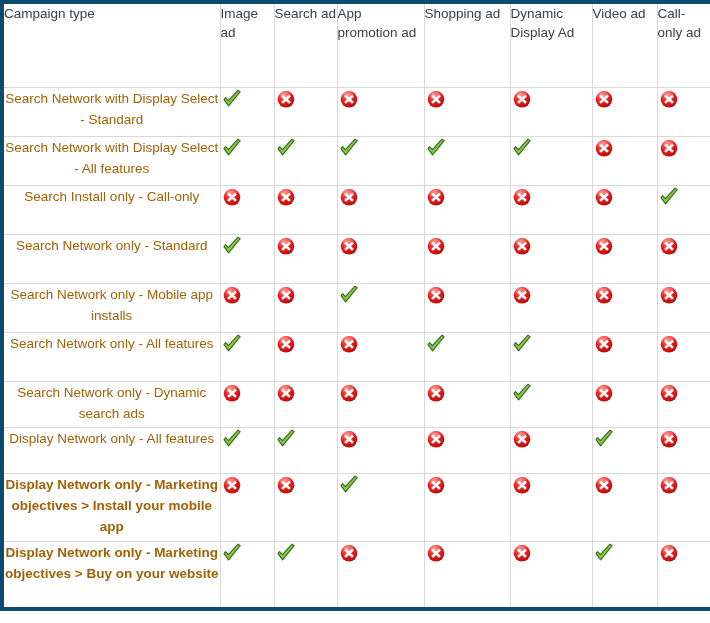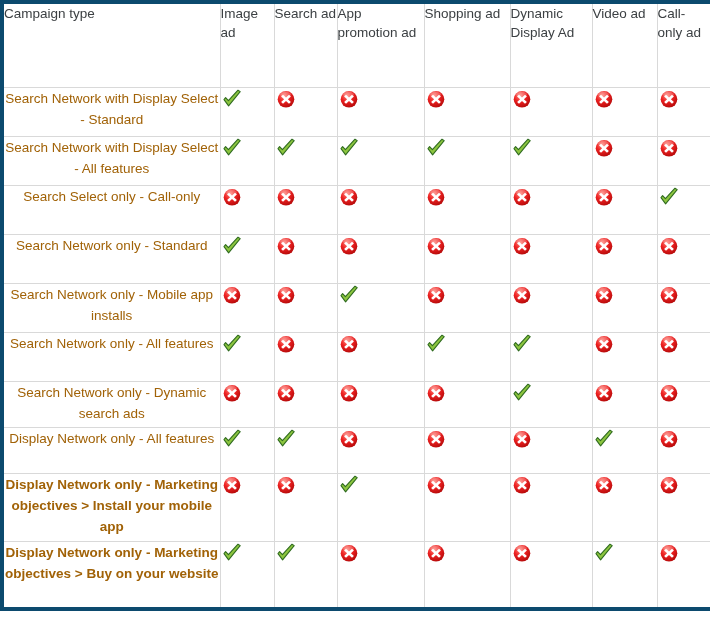--- a/index.html
+++ b/index.html
@@ -219,21 +219,21 @@
                   <stop offset="45%" stop-color="#ee2222"></stop>
                   <stop offset="100%" stop-color="#b00808"></stop>
                 </radialGradient>
               </defs>
               <circle cx="11" cy="11.3" r="8.3" fill="url(#xg)"></circle>
               <ellipse cx="10.6" cy="6.6" rx="5.4" ry="3.1" fill="#ffffff" opacity="0.22"></ellipse>
               <path d="M8.0 8.3 L11 11.3 L14.0 8.3 L15.9 10.2 L12.9 13.2 L15.9 16.2 L14.0 18.1 L11 15.1 L8.0 18.1 L6.1 16.2 L9.1 13.2 L6.1 10.2 Z" transform="translate(0,-2.0) scale(1,0.92) translate(0,1.2)" fill="#ffffff"></path>
             </svg></span></td>
       </tr>
       <tr class="r2">
-        <td class="row-label">Search Select only - Call-only</td>
+        <td class="row-label">Search Install only - Call-only</td>
         <td class="mark-cell"><span class="icon"><svg width="22" height="22" viewBox="0 0 22 22">
               <defs>
                 <radialGradient id="xg" cx="38%" cy="28%" r="78%">
                   <stop offset="0%" stop-color="#ff8a80"></stop>
                   <stop offset="45%" stop-color="#ee2222"></stop>
                   <stop offset="100%" stop-color="#b00808"></stop>
                 </radialGradient>
               </defs>
               <circle cx="11" cy="11.3" r="8.3" fill="url(#xg)"></circle>
               <ellipse cx="10.6" cy="6.6" rx="5.4" ry="3.1" fill="#ffffff" opacity="0.22"></ellipse>

